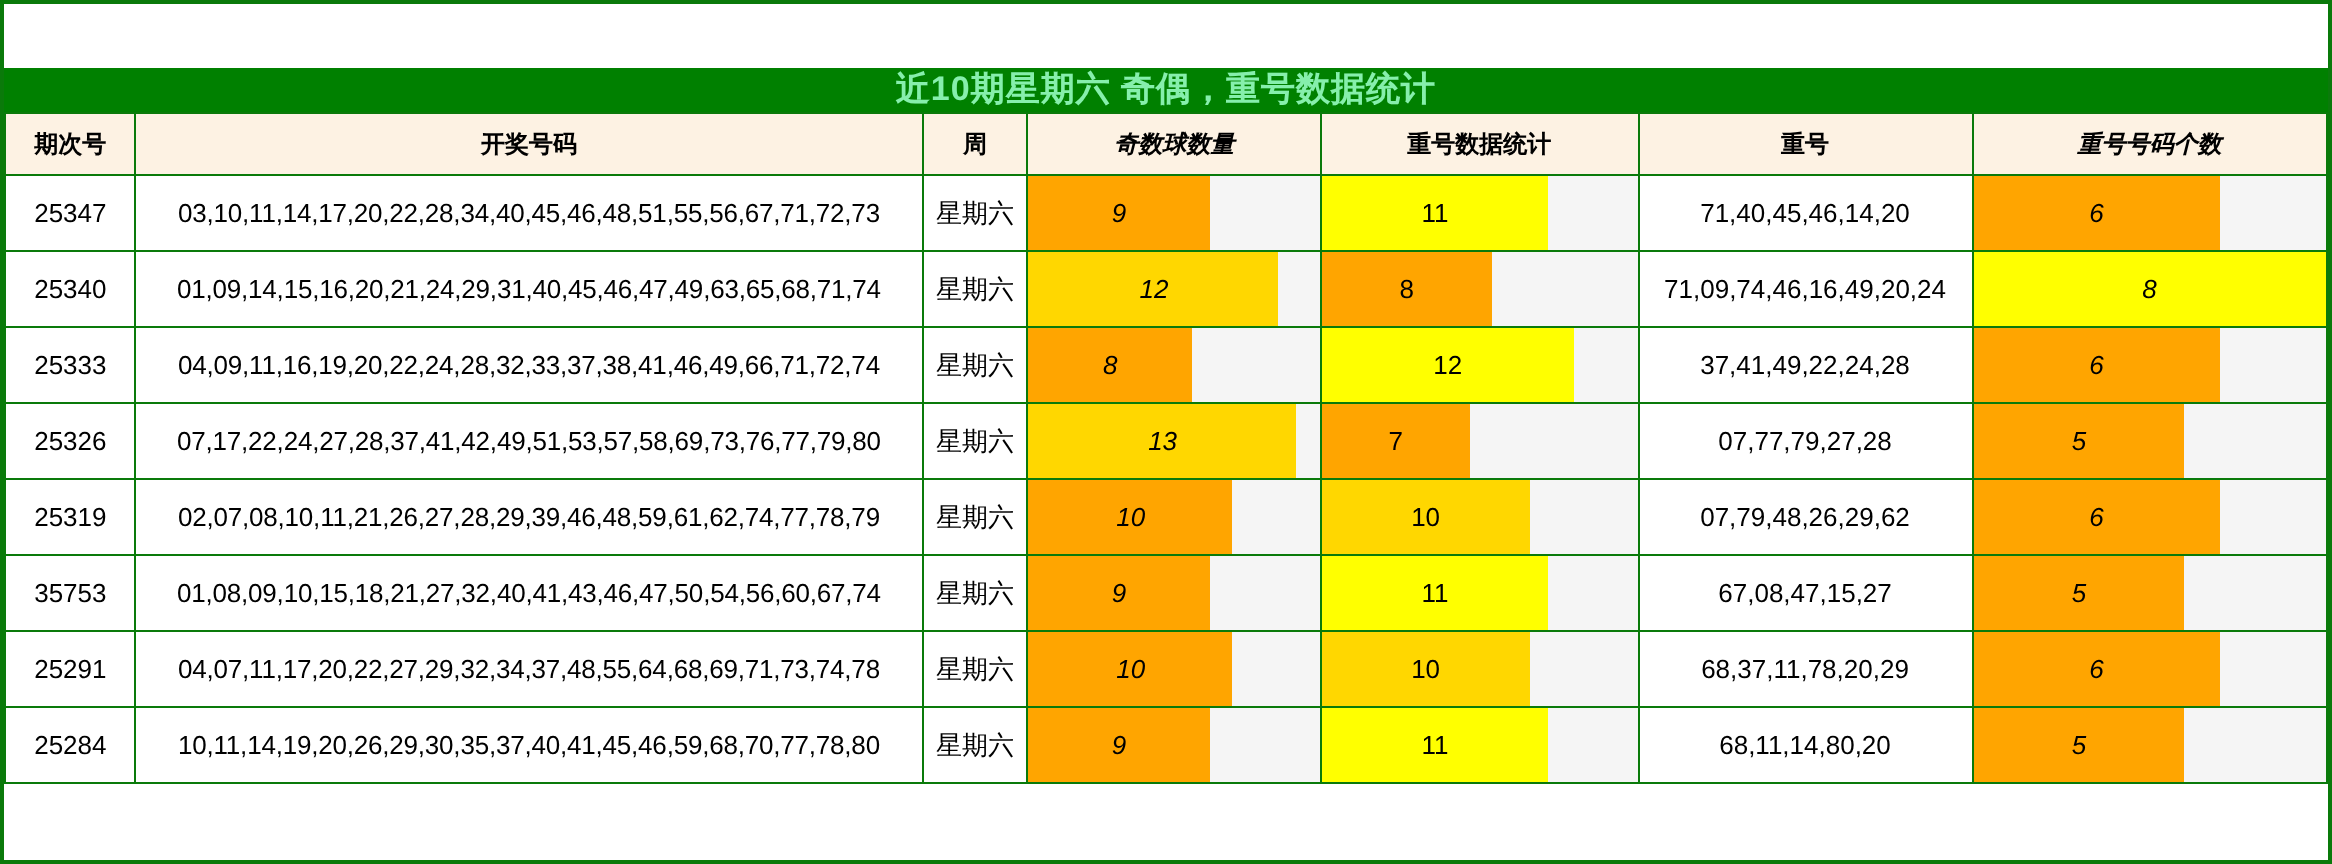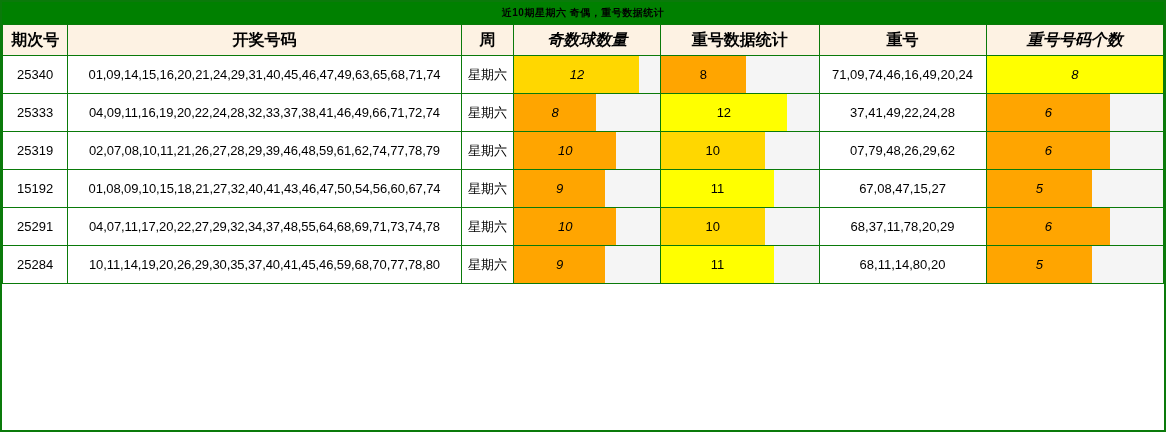--- a/index.html
+++ b/index.html
@@ -17,25 +17,26 @@
     width: 1166px;
     height: 432px;
     box-sizing: border-box;
     border: 2px solid #0a7a0a;
     background: #ffffff;
   }
   .title-bar {
     height: 22px;
     line-height: 22px;
     background: #008000;
-    color: #000000;
+    color: #86efac;
     text-align: center;
-    font-size: 10px;
+    font-size: 17px;
     font-weight: bold;
     letter-spacing: 0.5px;
+    margin-top: 32px;
   }
   table.grid {
     border-collapse: collapse;
     width: 100%;
     table-layout: fixed;
   }
   table.grid th, table.grid td {
     border: 1px solid #0a7a0a;
     font-size: 13px;
     color: #000000;
@@ -43,21 +44,21 @@
     height: 37px;
     text-align: center;
     vertical-align: middle;
     overflow: hidden;
     white-space: nowrap;
   }
   table.grid thead th {
     background: #fdf2e3;
     font-weight: bold;
     height: 30px;
-    font-size: 16px;
+    font-size: 12px;
   }
   .c-issue   { width: 62px; }
   .c-numbers { width: 378px; text-align: left; }
   .c-week    { width: 50px; }
   .c-odd     { width: 140px; font-style: italic; }
   .c-even    { width: 152px; }
   .c-rep     { width: 160px; margin-top: 39px; }
   .c-repcnt  { width: 170px; font-style: italic; }
 
   .numbers-cell {
@@ -99,20 +100,41 @@
         <th class="c-numbers" style="text-align:center">开奖号码</th>
         <th class="c-week">周</th>
         <th class="c-odd">奇数球数量</th>
         <th class="c-even">重号数据统计</th>
         <th class="c-rep">重号</th>
         <th class="c-repcnt">重号号码个数</th>
       </tr>
     </thead>
     <tbody id="table-body">
         <tr>
+          <td class="c-issue">25347</td>
+          <td class="c-numbers numbers-cell">03,10,11,14,17,20,22,28,34,40,45,46,48,51,55,56,67,71,72,73</td>
+          <td class="c-week">星期六</td>
+          <td class="c-odd barcell">
+            <div class="bar" style="width: 62%; background: rgb(255, 165, 0);">
+              <span>9</span>
+            </div>
+          </td>
+          <td class="c-even barcell">
+            <div class="bar" style="width: 72%; background: rgb(255, 255, 0);">
+              <span>11</span>
+            </div>
+          </td>
+          <td class="c-rep plaincell">71,40,45,46,14,20</td>
+          <td class="c-repcnt barcell">
+            <div class="bar" style="width: 70%; background: rgb(255, 165, 0);">
+              <span>6</span>
+            </div>
+          </td>
+        </tr>
+        <tr>
           <td class="c-issue">25340</td>
           <td class="c-numbers numbers-cell">01,09,14,15,16,20,21,24,29,31,40,45,46,47,49,63,65,68,71,74</td>
           <td class="c-week">星期六</td>
           <td class="c-odd barcell">
             <div class="bar" style="width: 86%; background: rgb(255, 215, 0);">
               <span>12</span>
             </div>
           </td>
           <td class="c-even barcell">
             <div class="bar" style="width: 54%; background: rgb(255, 165, 0);">
@@ -141,20 +163,41 @@
             </div>
           </td>
           <td class="c-rep plaincell">37,41,49,22,24,28</td>
           <td class="c-repcnt barcell">
             <div class="bar" style="width: 70%; background: rgb(255, 165, 0);">
               <span>6</span>
             </div>
           </td>
         </tr>
         <tr>
+          <td class="c-issue">25326</td>
+          <td class="c-numbers numbers-cell">07,17,22,24,27,28,37,41,42,49,51,53,57,58,69,73,76,77,79,80</td>
+          <td class="c-week">星期六</td>
+          <td class="c-odd barcell">
+            <div class="bar" style="width: 92%; background: rgb(255, 215, 0);">
+              <span>13</span>
+            </div>
+          </td>
+          <td class="c-even barcell">
+            <div class="bar" style="width: 47%; background: rgb(255, 165, 0);">
+              <span>7</span>
+            </div>
+          </td>
+          <td class="c-rep plaincell">07,77,79,27,28</td>
+          <td class="c-repcnt barcell">
+            <div class="bar" style="width: 60%; background: rgb(255, 165, 0);">
+              <span>5</span>
+            </div>
+          </td>
+        </tr>
+        <tr>
           <td class="c-issue">25319</td>
           <td class="c-numbers numbers-cell">02,07,08,10,11,21,26,27,28,29,39,46,48,59,61,62,74,77,78,79</td>
           <td class="c-week">星期六</td>
           <td class="c-odd barcell">
             <div class="bar" style="width: 70%; background: rgb(255, 165, 0);">
               <span>10</span>
             </div>
           </td>
           <td class="c-even barcell">
             <div class="bar" style="width: 66%; background: rgb(255, 215, 0);">
@@ -162,21 +205,21 @@
             </div>
           </td>
           <td class="c-rep plaincell">07,79,48,26,29,62</td>
           <td class="c-repcnt barcell">
             <div class="bar" style="width: 70%; background: rgb(255, 165, 0);">
               <span>6</span>
             </div>
           </td>
         </tr>
         <tr>
-          <td class="c-issue">15192</td>
+          <td class="c-issue">35753</td>
           <td class="c-numbers numbers-cell">01,08,09,10,15,18,21,27,32,40,41,43,46,47,50,54,56,60,67,74</td>
           <td class="c-week">星期六</td>
           <td class="c-odd barcell">
             <div class="bar" style="width: 62%; background: rgb(255, 165, 0);">
               <span>9</span>
             </div>
           </td>
           <td class="c-even barcell">
             <div class="bar" style="width: 72%; background: rgb(255, 255, 0);">
               <span>11</span>

